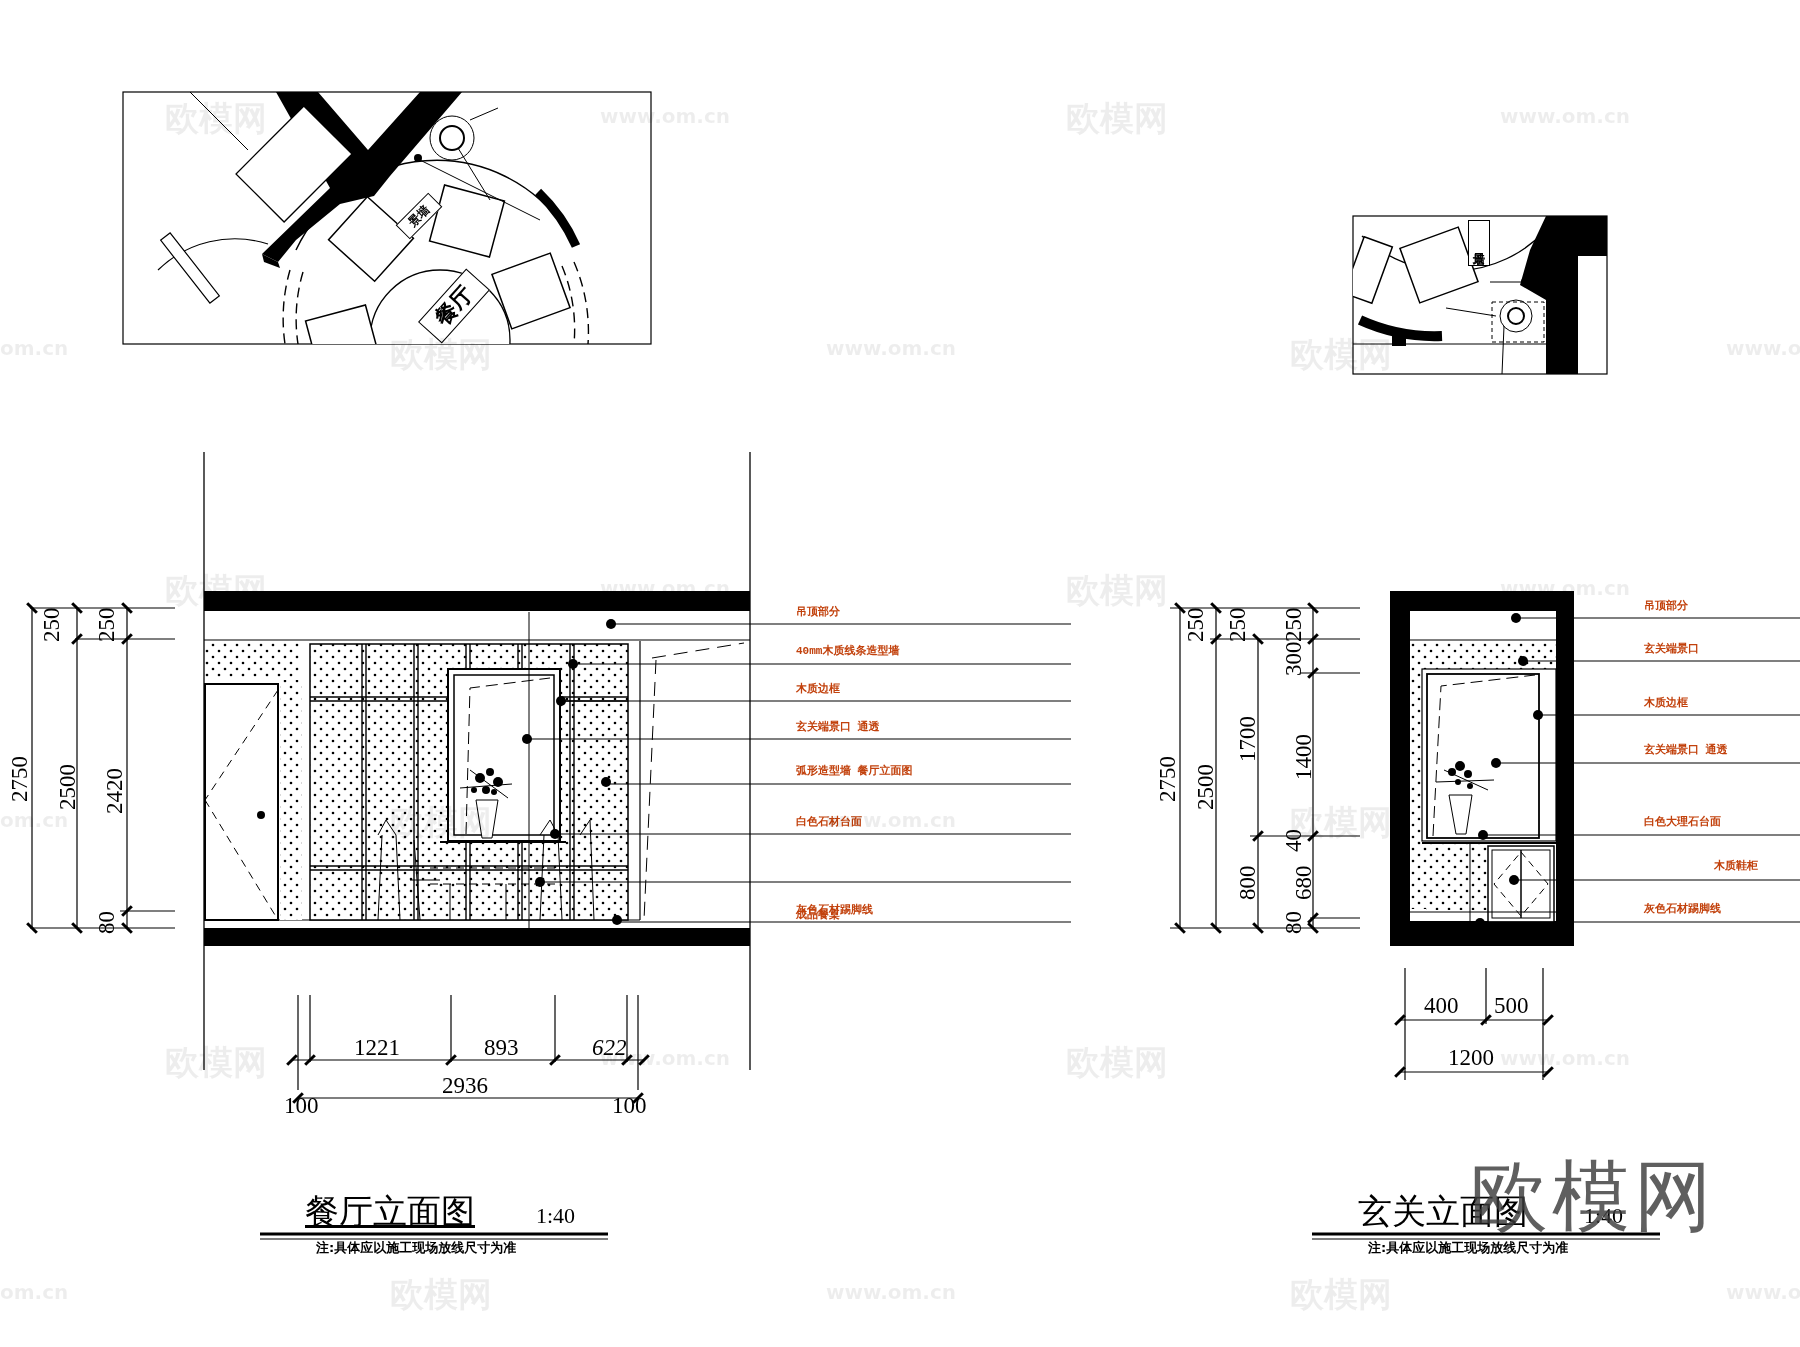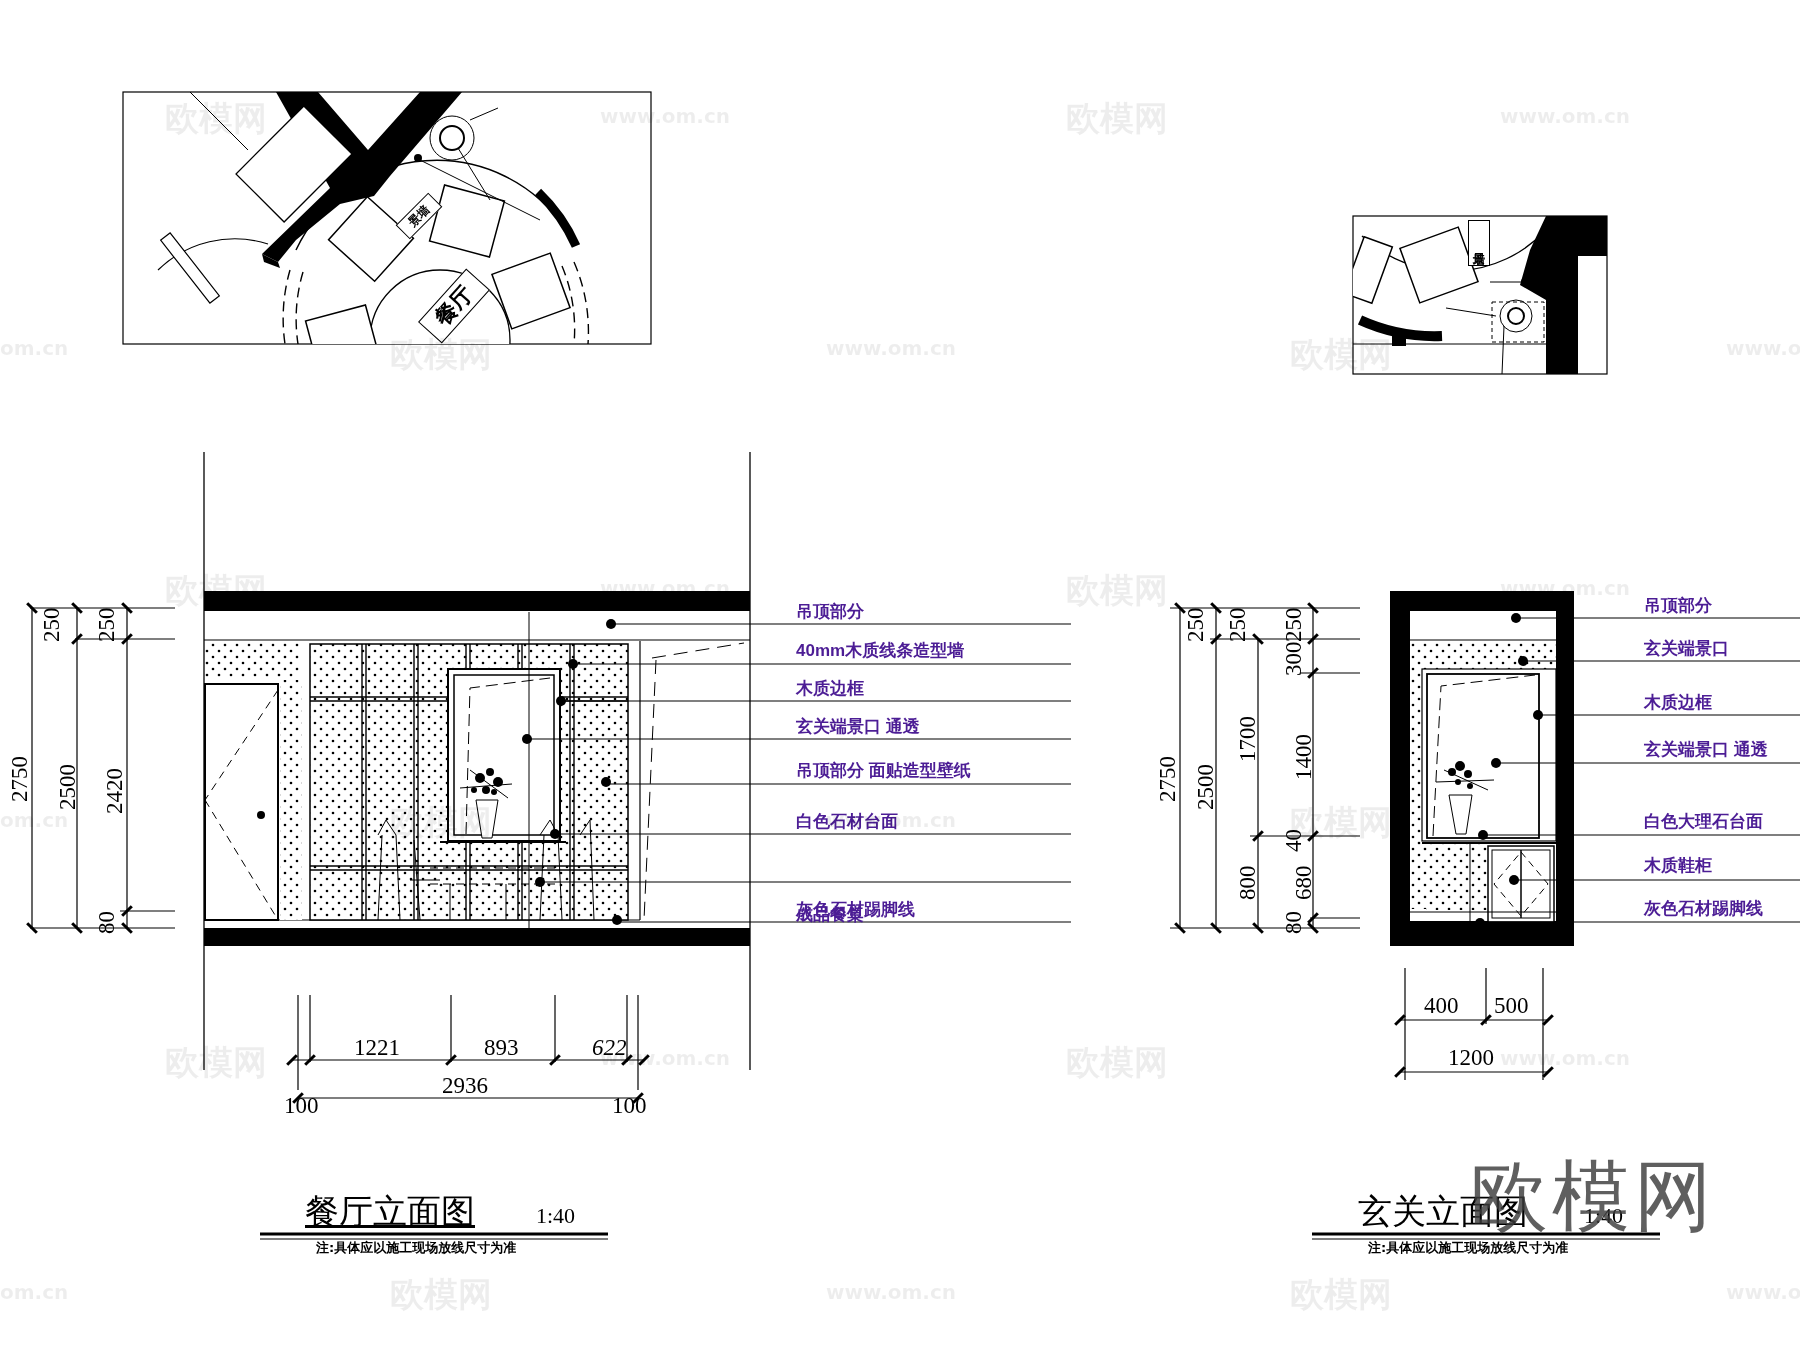--- a/index.html
+++ b/index.html
@@ -1,20 +1,20 @@
 <!DOCTYPE html>
 <html><head>
 <meta charset="utf-8">
 <style>
   html, body { margin:0; padding:0; background:#ffffff; }
   body { width:1800px; height:1347px; position:relative; overflow:hidden;
          font-family:"DejaVu Serif", serif; color:#000; }
   svg { position:absolute; left:0; top:0; }
-  .lbl { position:absolute; font-family:Liberation Sans, sans-serif; font-weight:bold;
-         font-size:17px; line-height:20px; white-space:nowrap; color:#4c1d95; }
+  .lbl { position:absolute; font-family:Liberation Mono, monospace; font-weight:bold;
+         font-size:11px; line-height:20px; white-space:nowrap; color:#c2410c; }
   .dim { position:absolute; font-family:"Liberation Serif", serif; font-size:23px;
          line-height:24px; white-space:nowrap; color:#000; }
   .vdim { position:absolute; font-family:"Liberation Serif", serif; font-size:23px;
           line-height:24px; white-space:nowrap; transform:rotate(-90deg);
           transform-origin:left top; color:#000; }
   .title { position:absolute; font-family:"DejaVu Serif", serif; font-size:34px;
            line-height:38px; white-space:nowrap; }
   .scale { position:absolute; font-family:"Liberation Serif", serif; font-size:22px;
            line-height:24px; white-space:nowrap; }
   .note { position:absolute; font-family:"DejaVu Sans", sans-serif; font-weight:bold;
@@ -325,21 +325,21 @@
 
 <div class="rot-label" style="left:396px;top:206px;width:44px;height:18px;font-size:12px;line-height:18px;transform:rotate(-45deg);">景墙</div>
 <div class="rot-label" style="left:418px;top:290px;width:70px;height:30px;font-size:22px;line-height:30px;transform:rotate(-48deg);">餐厅</div>
 <div class="rot-label" style="left:1468px;top:220px;width:20px;height:44px;font-size:12px;line-height:20px;writing-mode:vertical-rl;">景墙</div>
 
 <div>
   <div class="lbl" style="left:796px;top:602px;">吊顶部分</div>
   <div class="lbl" style="left:796px;top:641px;">40mm木质线条造型墙</div>
   <div class="lbl" style="left:796px;top:679px;">木质边框</div>
   <div class="lbl" style="left:796px;top:717px;">玄关端景口  通透</div>
-  <div class="lbl" style="left:796px;top:761px;">吊顶部分  面贴造型壁纸</div>
+  <div class="lbl" style="left:796px;top:761px;">弧形造型墙  餐厅立面图</div>
   <div class="lbl" style="left:796px;top:812px;">白色石材台面</div>
   <div class="lbl" style="left:796px;top:859px;margin-top:46px;">成品餐桌</div>
   <div class="lbl" style="left:796px;top:900px;">灰色石材踢脚线</div>
 </div>
 
 <div class="vdim" style="left:8px;top:802px;">2750</div>
 <div class="vdim" style="left:40px;top:642px;">250</div>
 <div class="vdim" style="left:56px;top:810px;">2500</div>
 <div class="vdim" style="left:95px;top:642px;">250</div>
 <div class="vdim" style="left:103px;top:814px;">2420</div>
@@ -355,21 +355,21 @@
 <div class="title" style="left:305px;top:1192px;text-decoration:underline;">餐厅立面图</div>
 <div class="scale" style="left:536px;top:1204px;">1:40</div>
 <div class="note" style="left:316px;top:1240px;">注:具体应以施工现场放线尺寸为准</div>
 
 <div>
   <div class="lbl" style="left:1644px;top:596px;">吊顶部分</div>
   <div class="lbl" style="left:1644px;top:639px;">玄关端景口</div>
   <div class="lbl" style="left:1644px;top:693px;">木质边框</div>
   <div class="lbl" style="left:1644px;top:740px;">玄关端景口  通透</div>
   <div class="lbl" style="left:1644px;top:812px;">白色大理石台面</div>
-  <div class="lbl" style="left:1644px;top:856px;">木质鞋柜</div>
+  <div class="lbl" style="left:1714px;top:856px;">木质鞋柜</div>
   <div class="lbl" style="left:1644px;top:899px;">灰色石材踢脚线</div>
 </div>
 
 <div class="vdim" style="left:1156px;top:802px;">2750</div>
 <div class="vdim" style="left:1184px;top:642px;">250</div>
 <div class="vdim" style="left:1194px;top:810px;">2500</div>
 <div class="vdim" style="left:1226px;top:642px;">250</div>
 <div class="vdim" style="left:1236px;top:762px;">1700</div>
 <div class="vdim" style="left:1236px;top:900px;">800</div>
 <div class="vdim" style="left:1282px;top:642px;">250</div>

